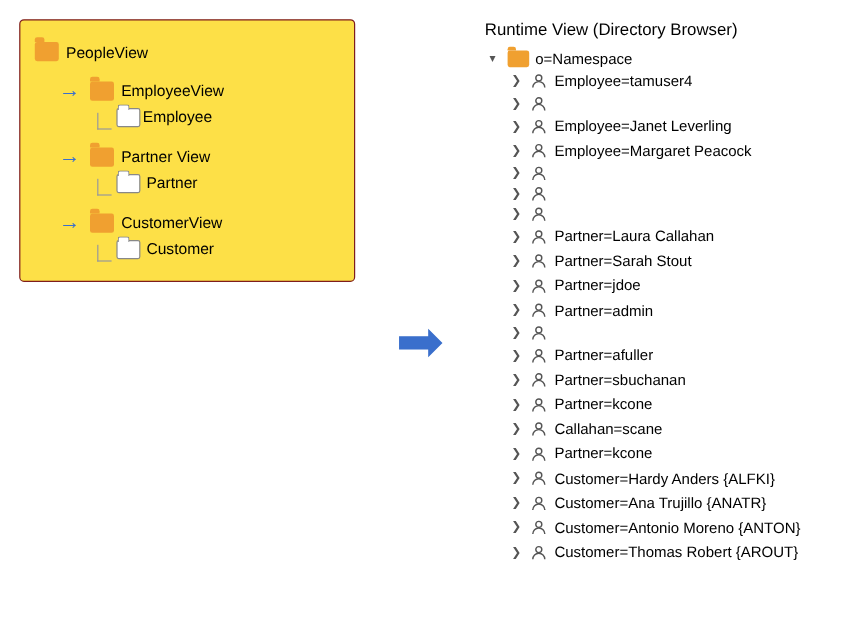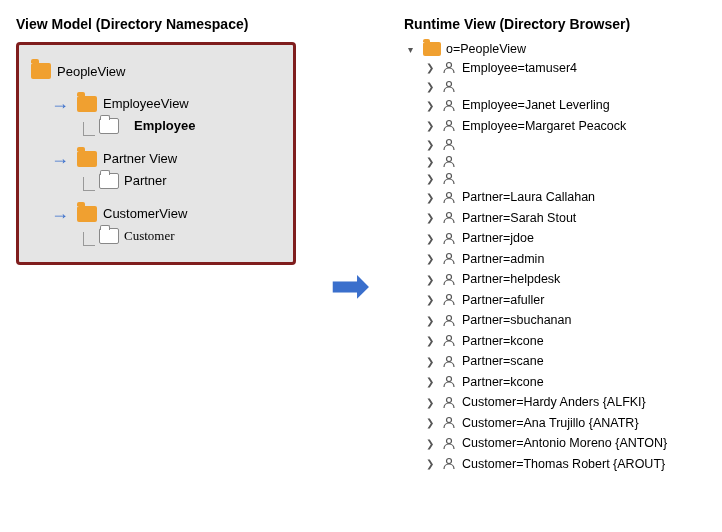--- a/index.html
+++ b/index.html
@@ -21,24 +21,24 @@
     }
 
     .left-panel h2 {
       font-size: 14px;
       font-weight: bold;
       margin-bottom: 10px;
       color: #000;
     }
 
     .view-model-box {
-      border: 3px solid #7f1d1d;
+      border: 1px solid #7f1d1d;
       border-radius: 4px;
       padding: 16px 12px;
-      background: #e5e5e5;
+      background: #fde047;
     }
 
     .tree-node {
       display: flex;
       align-items: center;
       gap: 6px;
       padding: 2px 0;
     }
 
     .tree-children {
@@ -139,21 +139,21 @@
       line-height: 1;
     }
 
     
     .right-panel {
       flex: 1;
     }
 
     .right-panel h2 {
       font-size: 14px;
-      font-weight: bold;
+      font-weight: normal;
       margin-bottom: 10px;
       color: #000;
     }
 
     .runtime-tree {
       padding-left: 4px;
     }
 
     .rt-node {
       display: flex;
@@ -215,39 +215,38 @@
       display: flex;
       align-items: center;
       gap: 5px;
       margin-bottom: 2px;
     }
   </style>
 </head>
 <body>
 
 <div class="left-panel">
-  <h2>View Model (Directory Namespace)</h2>
   <div class="view-model-box">
 
     <div class="tree-node">
       <span class="folder-icon folder-filled"></span>
       <span class="node-label">PeopleView</span>
     </div>
 
     <div class="tree-children">
       <div class="tree-node section-gap">
         <span class="arrow-icon">→</span>
         <span class="folder-icon folder-filled"></span>
         <span class="node-label">EmployeeView</span>
       </div>
       <div class="tree-children">
         <div class="tree-connector">
           <span class="connector-line"></span>
           <span class="folder-icon folder-empty"></span>
-          <span class="node-label" style="margin-left:15px;font-weight:bold;">Employee</span>
+          <span class="node-label" style="margin-left:2px;">Employee</span>
         </div>
       </div>
 
       <div class="tree-node section-gap">
         <span class="arrow-icon">→</span>
         <span class="folder-icon folder-filled"></span>
         <span class="node-label">Partner View</span>
       </div>
       <div class="tree-children">
         <div class="tree-connector">
@@ -259,40 +258,40 @@
 
       <div class="tree-node section-gap">
         <span class="arrow-icon">→</span>
         <span class="folder-icon folder-filled"></span>
         <span class="node-label">CustomerView</span>
       </div>
       <div class="tree-children">
         <div class="tree-connector">
           <span class="connector-line"></span>
           <span class="folder-icon folder-empty"></span>
-          <span class="node-label" style="margin-left:5px;font-family:Liberation Serif, serif;">Customer</span>
+          <span class="node-label" style="margin-left:5px;">Customer</span>
         </div>
       </div>
 
     </div>
   </div>
 </div>
 
 <div class="middle-arrow">
   <span class="big-arrow">➡</span>
 </div>
 
 <div class="right-panel">
   <h2>Runtime View (Directory Browser)</h2>
   <div class="runtime-tree">
 
     <div class="rt-top">
       <span class="rt-chevron">▾</span>
       <span class="rt-folder"></span>
-      <span class="rt-label">o=PeopleView</span>
+      <span class="rt-label">o=Namespace</span>
     </div>
 
     <div class="rt-children" id="rt-items-container">
     <div class="rt-node">
     <span class="rt-chevron">❯</span>
     <span class="rt-person-icon">
       <svg width="14" height="14" viewBox="0 0 14 14" fill="none" xmlns="http://www.w3.org/2000/svg">
         <circle cx="7" cy="4" r="2.5" stroke="#555" stroke-width="1.2"></circle>
         <path d="M2 12c0-2.8 2.2-5 5-5s5 2.2 5 5" stroke="#555" stroke-width="1.2" fill="none"></path>
       </svg>
@@ -396,21 +395,20 @@
     <span class="rt-label">Partner=admin</span>
   </div>
         <div class="rt-node">
     <span class="rt-chevron">❯</span>
     <span class="rt-person-icon">
       <svg width="14" height="14" viewBox="0 0 14 14" fill="none" xmlns="http://www.w3.org/2000/svg">
         <circle cx="7" cy="4" r="2.5" stroke="#555" stroke-width="1.2"></circle>
         <path d="M2 12c0-2.8 2.2-5 5-5s5 2.2 5 5" stroke="#555" stroke-width="1.2" fill="none"></path>
       </svg>
     </span>
-    <span class="rt-label">Partner=helpdesk</span>
   </div>
         <div class="rt-node">
     <span class="rt-chevron">❯</span>
     <span class="rt-person-icon">
       <svg width="14" height="14" viewBox="0 0 14 14" fill="none" xmlns="http://www.w3.org/2000/svg">
         <circle cx="7" cy="4" r="2.5" stroke="#555" stroke-width="1.2"></circle>
         <path d="M2 12c0-2.8 2.2-5 5-5s5 2.2 5 5" stroke="#555" stroke-width="1.2" fill="none"></path>
       </svg>
     </span>
     <span class="rt-label">Partner=afuller</span>
@@ -436,21 +434,21 @@
     <span class="rt-label">Partner=kcone</span>
   </div>
         <div class="rt-node">
     <span class="rt-chevron">❯</span>
     <span class="rt-person-icon">
       <svg width="14" height="14" viewBox="0 0 14 14" fill="none" xmlns="http://www.w3.org/2000/svg">
         <circle cx="7" cy="4" r="2.5" stroke="#555" stroke-width="1.2"></circle>
         <path d="M2 12c0-2.8 2.2-5 5-5s5 2.2 5 5" stroke="#555" stroke-width="1.2" fill="none"></path>
       </svg>
     </span>
-    <span class="rt-label">Partner=scane</span>
+    <span class="rt-label">Callahan=scane</span>
   </div>
         <div class="rt-node">
     <span class="rt-chevron">❯</span>
     <span class="rt-person-icon">
       <svg width="14" height="14" viewBox="0 0 14 14" fill="none" xmlns="http://www.w3.org/2000/svg">
         <circle cx="7" cy="4" r="2.5" stroke="#555" stroke-width="1.2"></circle>
         <path d="M2 12c0-2.8 2.2-5 5-5s5 2.2 5 5" stroke="#555" stroke-width="1.2" fill="none"></path>
       </svg>
     </span>
     <span class="rt-label">Partner=kcone</span>

